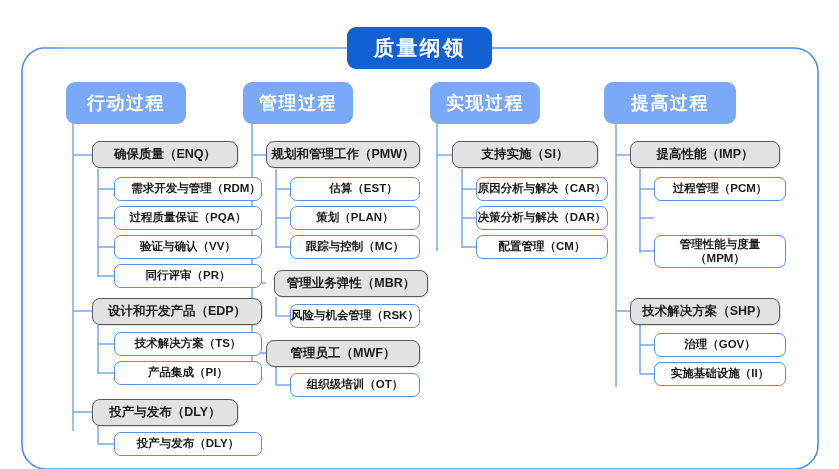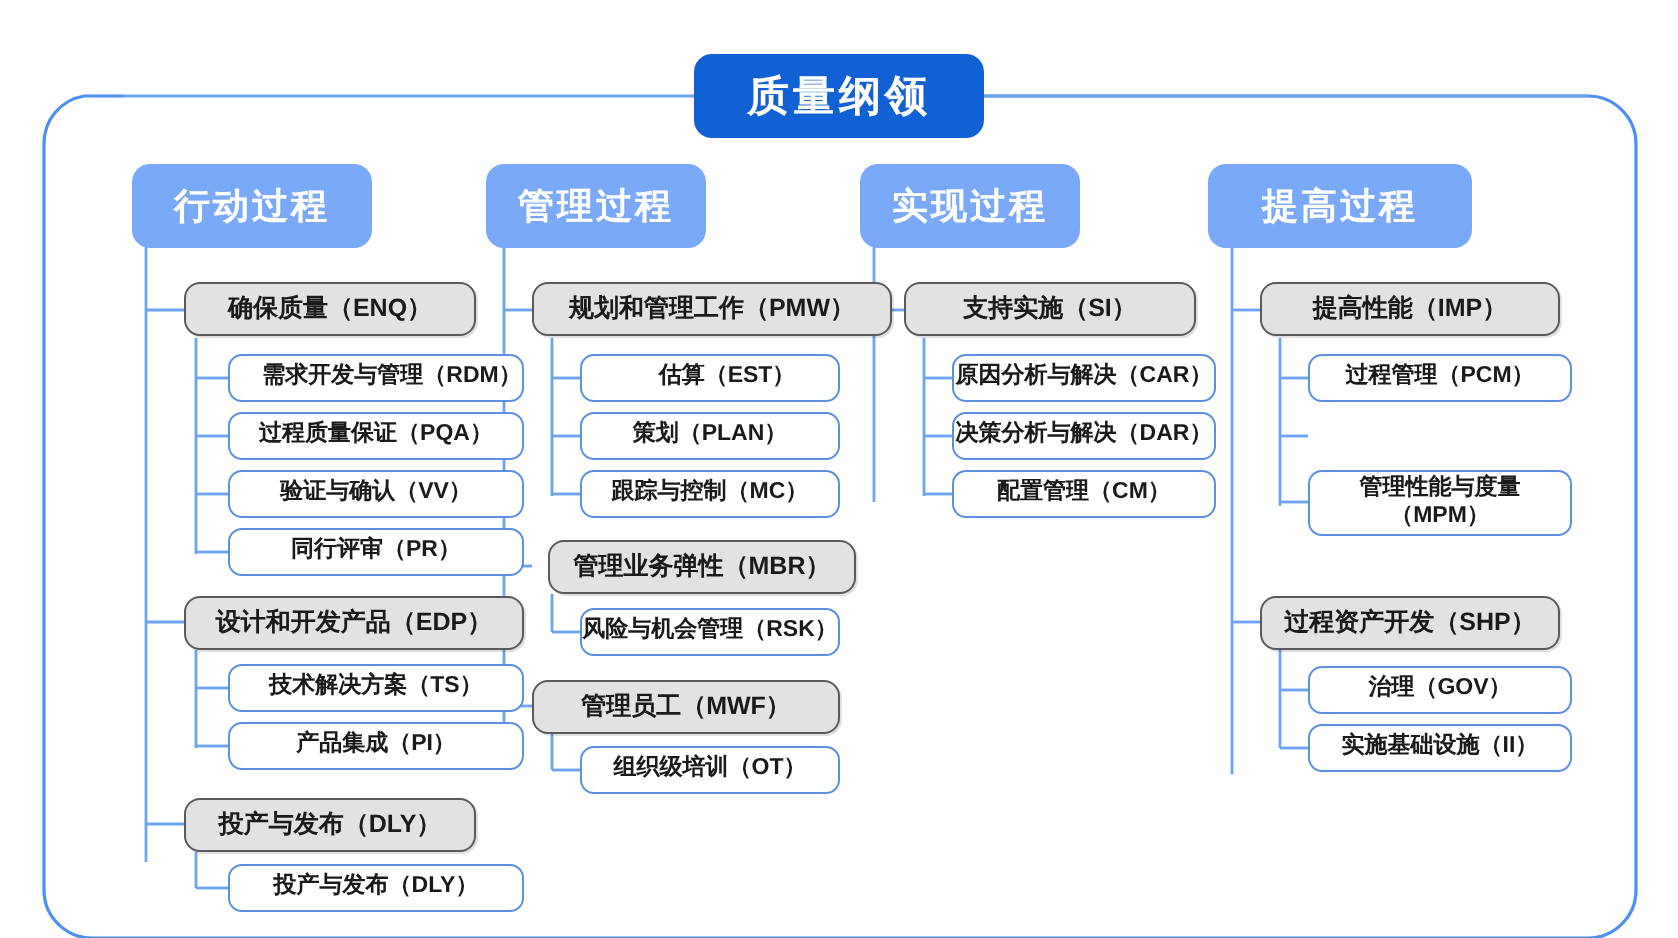--- a/index.html
+++ b/index.html
@@ -153,38 +153,38 @@
   <div class="prac" style="left:114px;top:218px;width:148px;height:24px;">验证与确认（VV）</div>
   <div class="prac" style="left:114px;top:247px;width:148px;height:24px;">同行评审（PR）</div>
 
   <div class="cap" style="left:92px;top:281px;width:170px;height:27px;">设计和开发产品（EDP）</div>
   <div class="prac" style="left:114px;top:315px;width:148px;height:24px;">技术解决方案（TS）</div>
   <div class="prac" style="left:114px;top:344px;width:148px;height:24px;">产品集成（PI）</div>
 
   <div class="cap" style="left:92px;top:382px;width:146px;height:27px;">投产与发布（DLY）</div>
   <div class="prac" style="left:114px;top:415px;width:148px;height:24px;">投产与发布（DLY）</div>
 
-  <div class="cap" style="left:266px;top:124px;width:180px;height:27px;">规划和管理工作（PMW）</div>
+  <div class="cap" style="left:266px;top:124px;width:154px;height:27px;">规划和管理工作（PMW）</div>
   <div class="prac" style="left:290px;top:160px;width:130px;height:24px;padding-left:17px;">估算（EST）</div>
   <div class="prac" style="left:290px;top:189px;width:130px;height:24px;">策划（PLAN）</div>
   <div class="prac" style="left:290px;top:218px;width:130px;height:24px;">跟踪与控制（MC）</div>
 
   <div class="cap" style="left:274px;top:253px;width:154px;height:27px;">管理业务弹性（MBR）</div>
   <div class="prac" style="left:290px;top:287px;width:130px;height:24px;">风险与机会管理（RSK）</div>
 
   <div class="cap" style="left:266px;top:323px;width:154px;height:27px;">管理员工（MWF）</div>
   <div class="prac" style="left:290px;top:356px;width:130px;height:24px;">组织级培训（OT）</div>
 
   <div class="cap" style="left:452px;top:124px;width:146px;height:27px;">支持实施（SI）</div>
   <div class="prac" style="left:476px;top:160px;width:132px;height:24px;">原因分析与解决（CAR）</div>
   <div class="prac" style="left:476px;top:218px;width:132px;height:24px;">配置管理（CM）</div>
   <div class="prac" style="left:476px;top:189px;width:132px;height:24px;">决策分析与解决（DAR）</div>
 
   <div class="cap" style="left:630px;top:124px;width:150px;height:27px;">提高性能（IMP）</div>
   <div class="prac" style="left:654px;top:160px;width:132px;height:24px;">过程管理（PCM）</div>
   <div class="prac two-line" style="left:654px;top:218px;width:132px;height:33px;white-space:pre-line;">管理性能与度量
 （MPM）</div>
 
-  <div class="cap" style="left:630px;top:281px;width:150px;height:27px;">过程资产开发（SHP）</div>
+  <div class="cap" style="left:630px;top:281px;width:150px;height:27px;">技术解决方案（SHP）</div>
   <div class="prac" style="left:654px;top:316px;width:132px;height:24px;">治理（GOV）</div>
   <div class="prac" style="left:654px;top:345px;width:132px;height:24px;">实施基础设施（II）</div>
 
 </div>
 
 </body></html>

